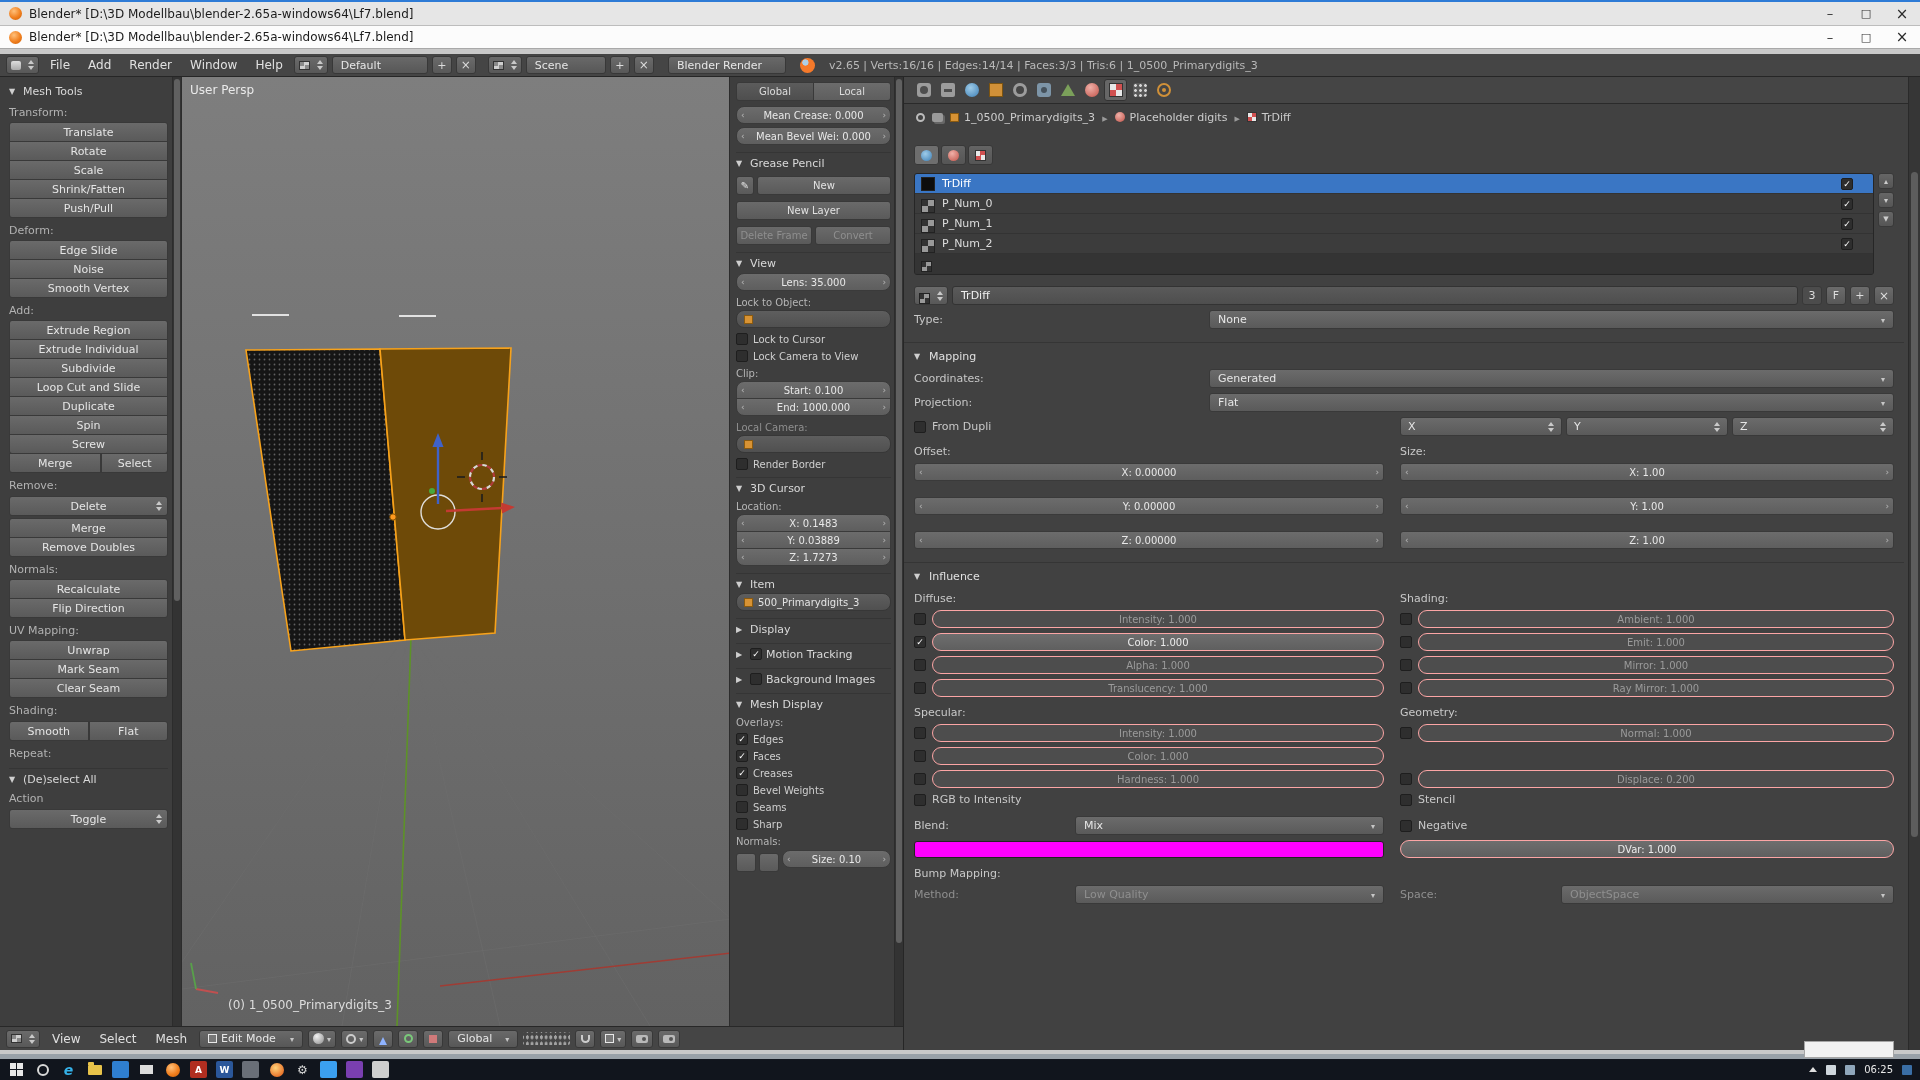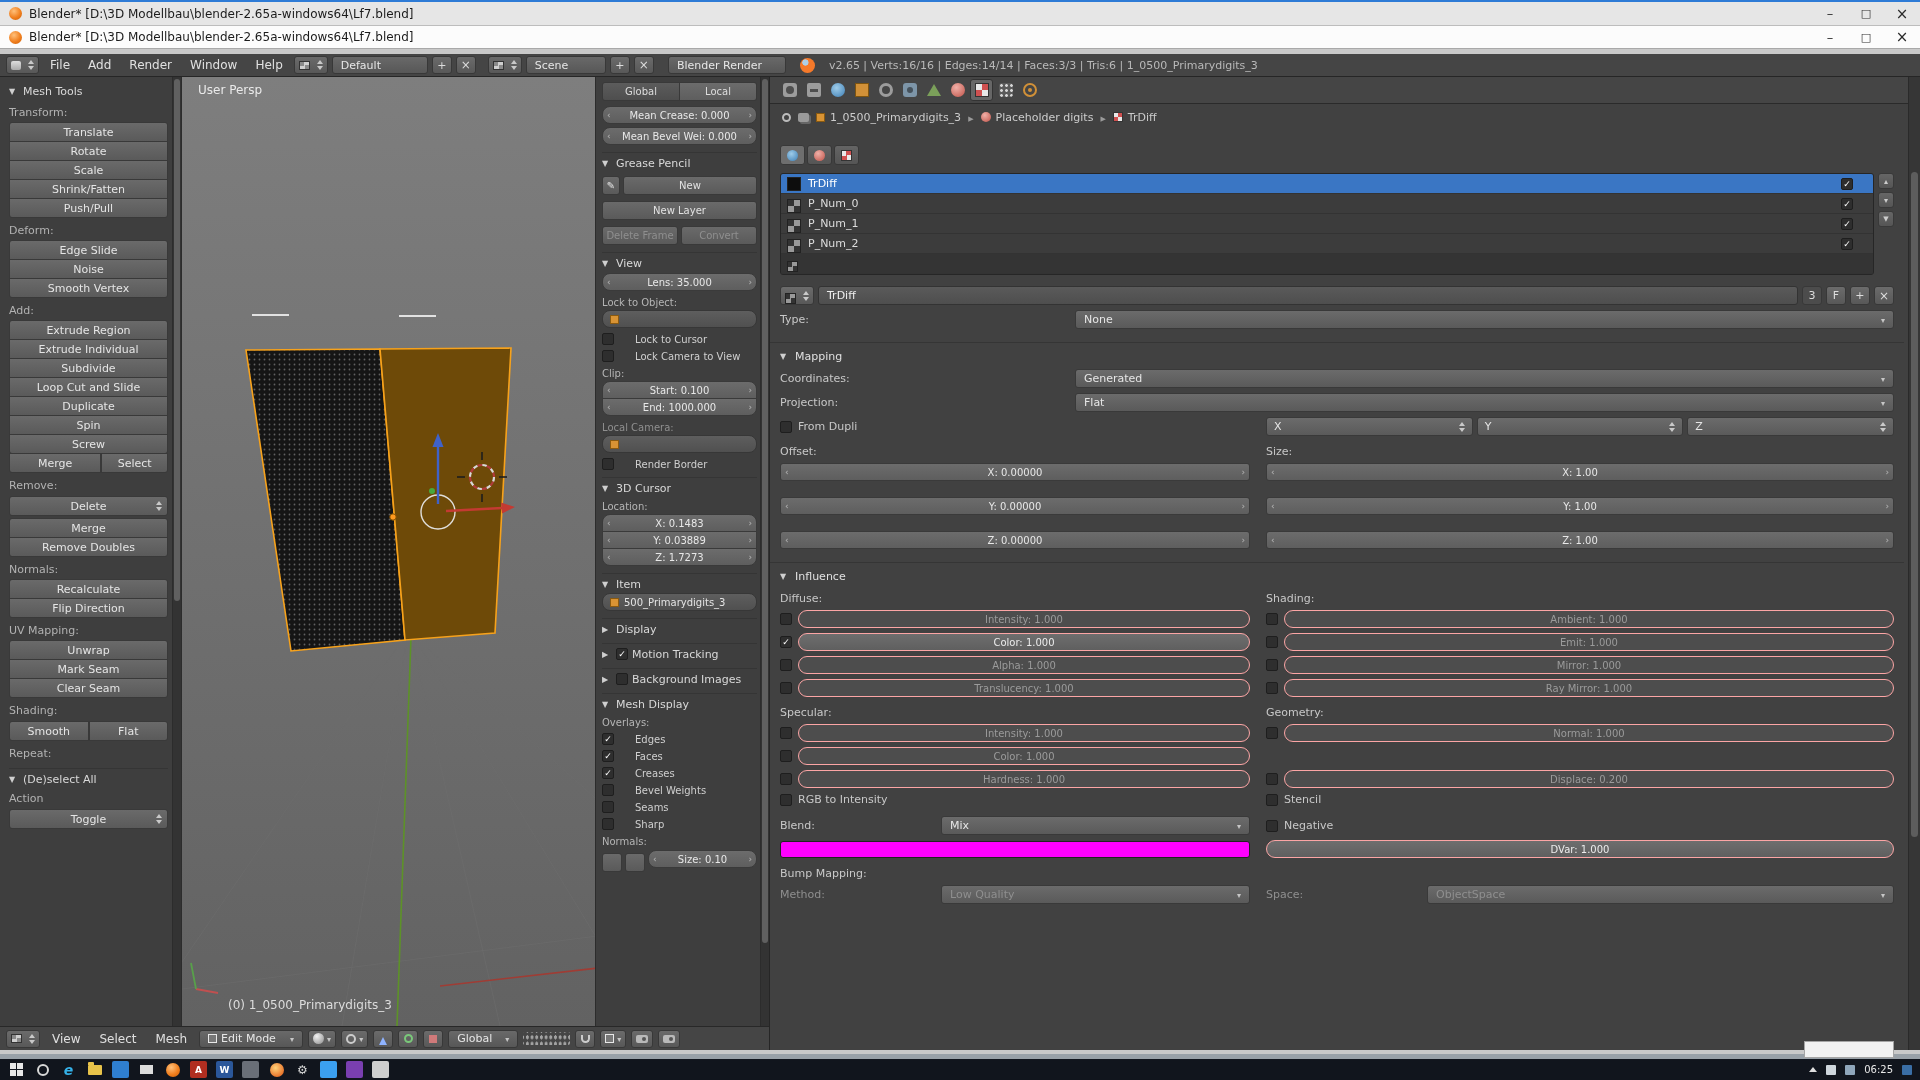--- a/index.html
+++ b/index.html
@@ -42,21 +42,21 @@
 .info-header{position:absolute;top:54px;left:0;width:1920px;height:23px;background:#454545;border-bottom:1px solid #262626;display:flex;align-items:center;gap:4px;padding:0 6px}
 .ed-glyph{width:10px;height:9px;background:linear-gradient(#ddd,#aaa);border-radius:2px}
 .blender-logo{width:15px;height:15px;border-radius:50%;background:radial-gradient(circle at 36% 30%,#aecfe8 0 20%,#f5792a 24%);margin-left:10px;flex:0 0 auto}
 .stats{color:#b9b9b9;font-size:11px;margin-left:10px;white-space:nowrap}
 .plus::after{content:"+";font-size:11px}
 .xsm::after{content:"×";font-size:12px}
 .grid-ico{width:11px;height:9px;background:conic-gradient(#cfcfcf 0 25%,#8a8a8a 0 50%,#cfcfcf 0 75%,#8a8a8a 0);border:1px solid #333}
 
 
 .main{position:absolute;top:77px;left:0;width:1920px;height:973px;display:flex}
-.view3d{width:769px;display:flex;flex-direction:column;background:#3e3e3e}
+.view3d{width:903px;display:flex;flex-direction:column;background:#3e3e3e}
 .v3-body{flex:1;display:flex;min-height:0}
 .toolshelf{width:181px;background:#3e3e3e;display:flex}
 .ts-inner{flex:1;padding:5px 4px 0 9px;overflow:hidden;min-width:0}
 .ts-scroll{width:9px;background:#333;border-left:1px solid #2c2c2c;position:relative}
 .sthumb{position:absolute;left:1px;right:1px;background:#606060;border-radius:4px}
 .canvas{flex:1;position:relative;overflow:hidden;border-left:1px solid #2c2c2c;border-right:1px solid #2c2c2c}
 .npanel{width:173px;background:#3e3e3e;display:flex}
 .np-inner{flex:1;padding:5px 3px 0 6px;overflow:hidden;min-width:0}
 .np-scroll{width:9px;background:#333;border-left:1px solid #2c2c2c;position:relative}
 .v3-header{height:24px;background:#454545;border-top:1px solid #282828;display:flex;align-items:center;gap:5px;padding:0 6px}
@@ -85,30 +85,30 @@
 .np-tab{flex:1;height:19px;display:flex;align-items:center;justify-content:center;font-size:10px;color:#ddd;background:linear-gradient(#5c5c5c,#4e4e4e);border:1px solid #393939}
 .np-tab:first-child{border-radius:3px 0 0 3px}
 .np-tab:last-child{border-radius:0 3px 3px 0;border-left:0;background:linear-gradient(#6c6c6c,#5e5e5e)}
 .nfield{height:18px;background:linear-gradient(#6c6c6c,#5e5e5e);border:1px solid #3a3a3a;border-radius:8px;display:flex;align-items:center;justify-content:center;font-size:10px;color:#e8e8e8;position:relative;margin-top:3px;padding:0 10px;white-space:nowrap}
 .nfield::before{content:"‹";position:absolute;left:4px;color:#b9b9b9;font-size:9px}
 .nfield::after{content:"›";position:absolute;right:4px;color:#b9b9b9;font-size:9px}
 .vstack .nfield{border-radius:0;margin-top:-1px}
 .vstack .nfield:first-child{border-radius:8px 8px 0 0;margin-top:2px}
 .vstack .nfield:last-child{border-radius:0 0 8px 8px}
 .np-label{color:#b5b5b5;font-size:10px;margin-top:6px}
-.chk{display:flex;align-items:center;gap:21px;margin-top:5px;font-size:10px;color:#cfcfcf}
+.chk{display:flex;align-items:center;gap:5px;margin-top:5px;font-size:10px;color:#cfcfcf}
 .nbtn{height:19px;background:linear-gradient(#6a6a6a,#5a5a5a);border:1px solid #393939;border-radius:3px;color:#e2e2e2;font-size:10px;display:flex;align-items:center;justify-content:center;margin-top:3px;flex:1}
 .np-row{display:flex;gap:3px;margin-top:3px}
 .pencil{width:18px;flex:0 0 auto}
 .pencil::after{content:"✎";font-size:10px}
 .objfield{height:18px;background:linear-gradient(#5e5e5e,#505050);border:1px solid #373737;border-radius:8px;display:flex;align-items:center;gap:5px;padding:0 7px;font-size:10px;color:#e4e4e4;margin-top:2px;white-space:nowrap;overflow:hidden}
 .cube-ico{width:9px;height:9px;background:#d89334;border:1px solid #8a5a10;flex:0 0 auto}
 
 
-.vp-label{position:absolute;top:6px;left:16px;font-size:12px;color:#eaeaea}
+.vp-label{position:absolute;top:6px;left:8px;font-size:12px;color:#eaeaea}
 .obj-label{position:absolute;bottom:14px;left:46px;font-size:12px;color:#dcdcdc}
 .scene{position:absolute;inset:0}
 
 
 .mode-ico{width:9px;height:9px;border:1px solid #e8e8e8;background:#777}
 .sphere-ico{width:11px;height:11px;border-radius:50%;background:radial-gradient(circle at 35% 30%,#f2f2f2,#8b8b8b)}
 .pivot-ico{width:10px;height:10px;border-radius:50%;border:2px solid #ccc;position:relative}
 .m-tr{width:0;height:0;border:4px solid transparent;border-bottom:8px solid #8fb3ff}
 .m-ro{width:9px;height:9px;border-radius:50%;border:2px solid #7ac87a}
 .m-sc{width:8px;height:8px;background:#d07a7a}

